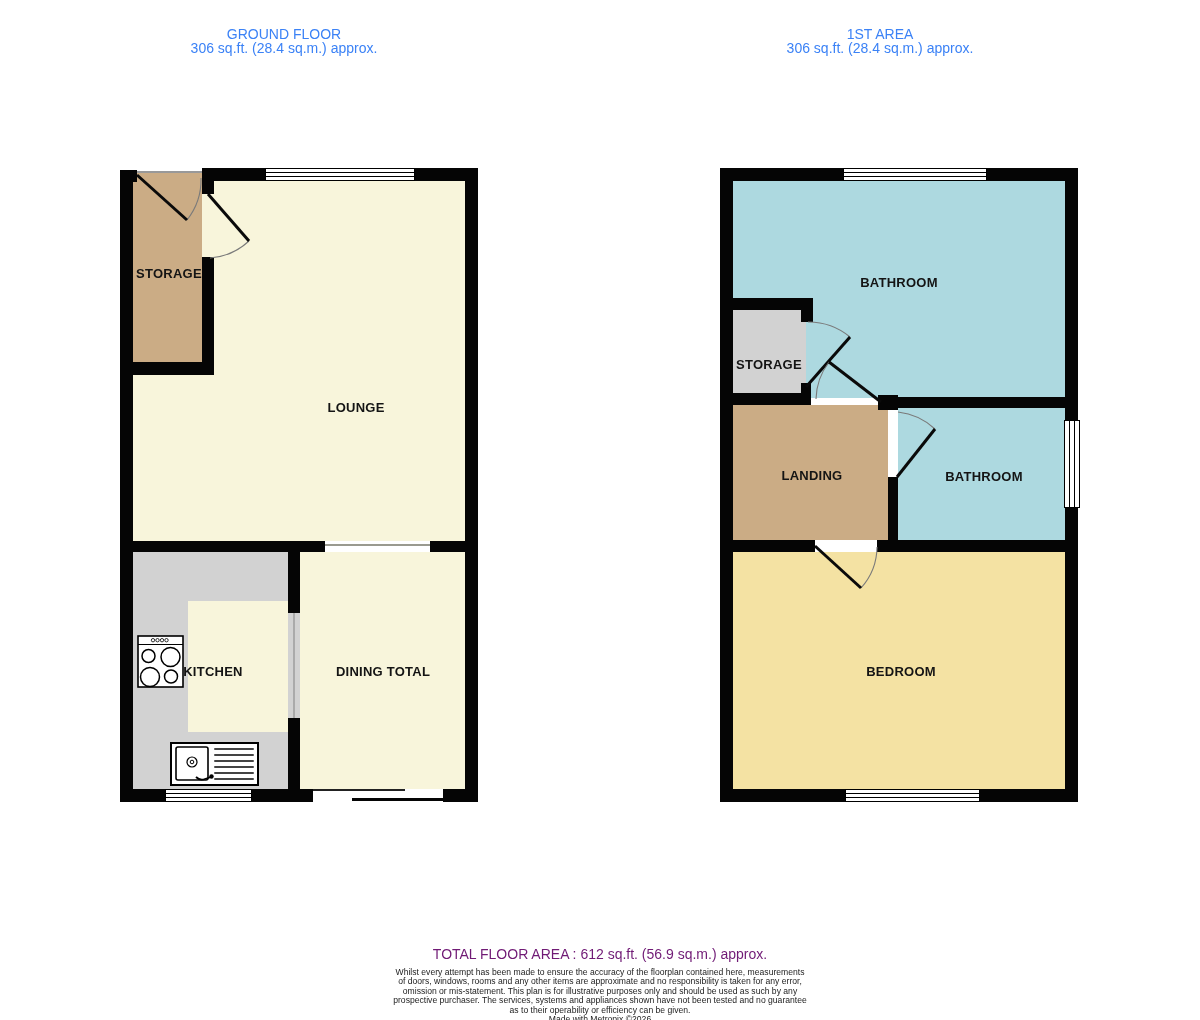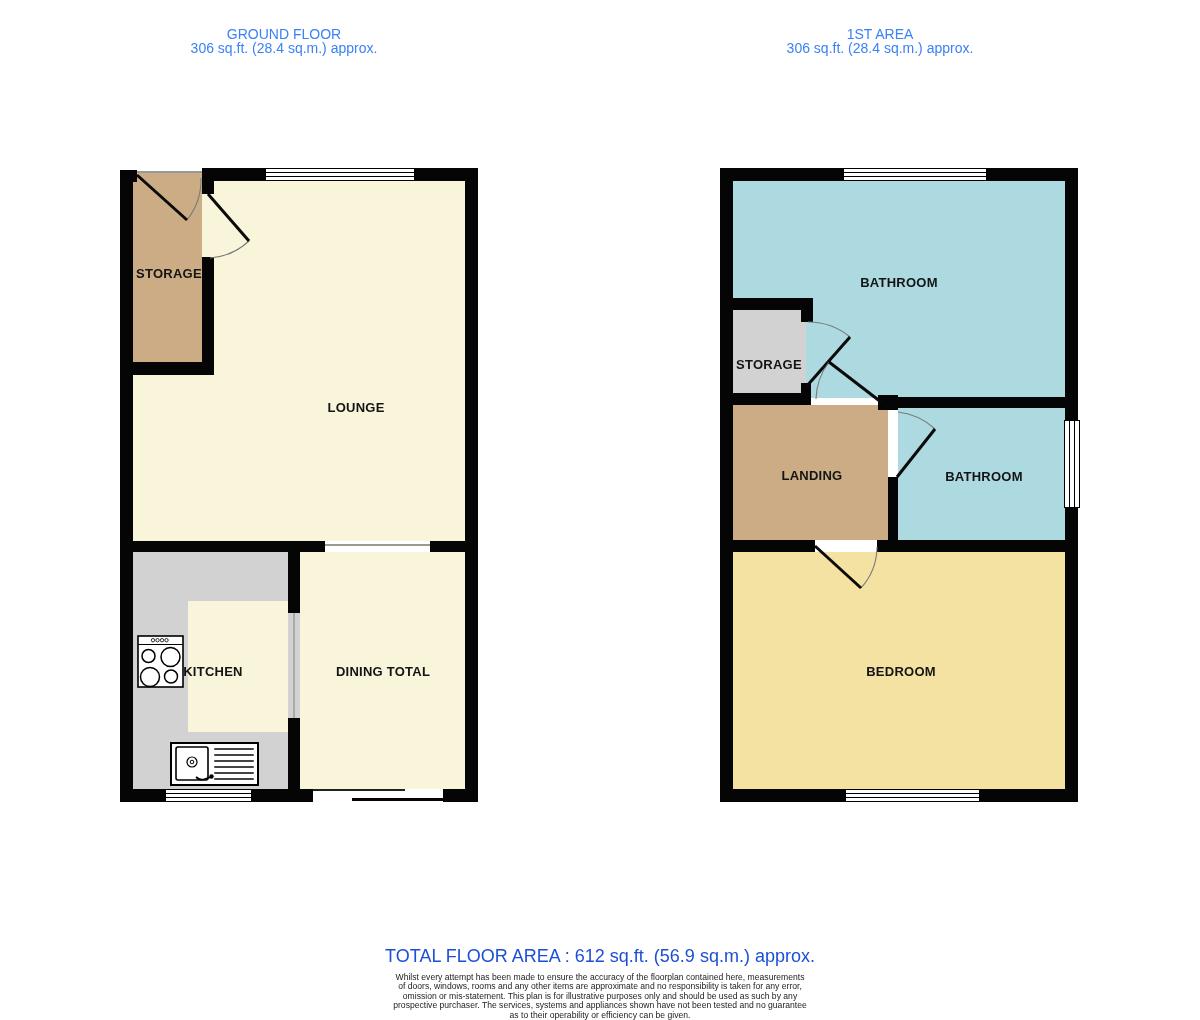--- a/index.html
+++ b/index.html
@@ -13,21 +13,21 @@
           color:#141414;letter-spacing:.25px;white-space:nowrap;}
   .floor-header{position:absolute;width:360px;text-align:center;color:#3b82f6;
                 font-size:14px;line-height:13.5px;}
   .win-h{position:absolute;background:#fff;border:1px solid #000;box-sizing:border-box;
          background-image:linear-gradient(#000,#000),linear-gradient(#000,#000);
          background-size:100% 1px;background-position:0 33%,0 72%;background-repeat:no-repeat;}
   .win-v{position:absolute;background:#fff;border:1px solid #000;box-sizing:border-box;
          background-image:linear-gradient(#000,#000),linear-gradient(#000,#000);
          background-size:1px 100%;background-position:33% 0,72% 0;background-repeat:no-repeat;}
   .footer{position:absolute;left:0;top:946px;width:1200px;text-align:center;}
-  .footer .total{font-size:18px;color:#1d4ed8;margin-bottom:6px;}
+  .footer .total{font-size:14px;color:#701a75;margin-bottom:6px;}
   .footer .disc{font-size:8.6px;line-height:9.4px;color:#1c1c1c;}
   svg.overlay{position:absolute;left:0;top:0;pointer-events:none;}
   .doorleaf{stroke:#0a0a0a;stroke-width:3;}
   .doorarc{stroke:#7a7a7a;stroke-width:1.1;fill:none;}
 </style>
 </head>
 <body>
 
 <div id="canvas">
 

